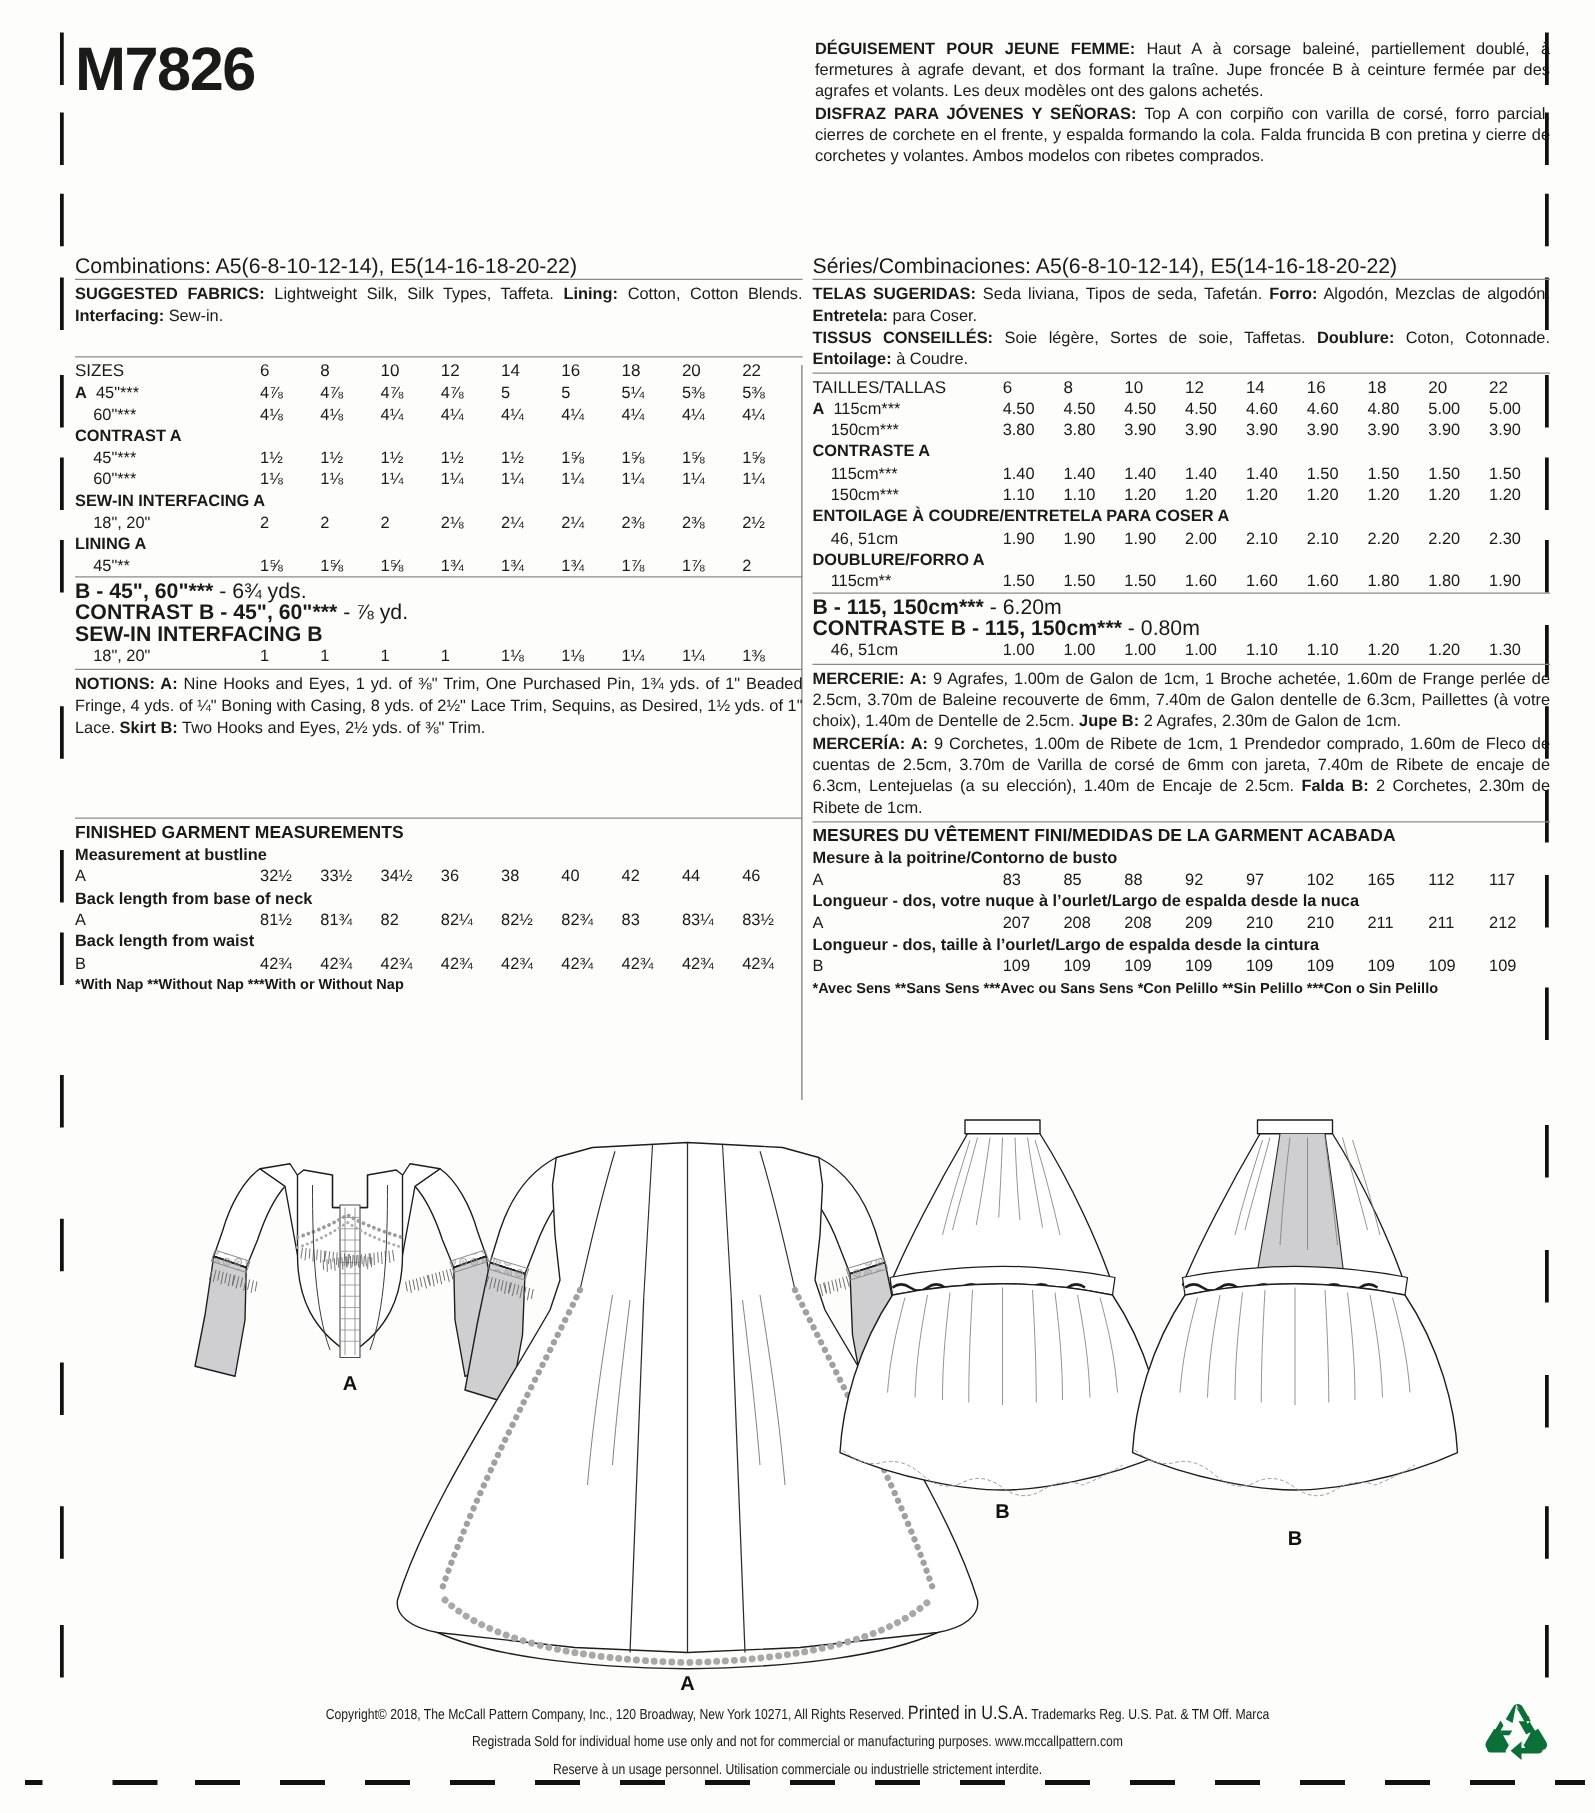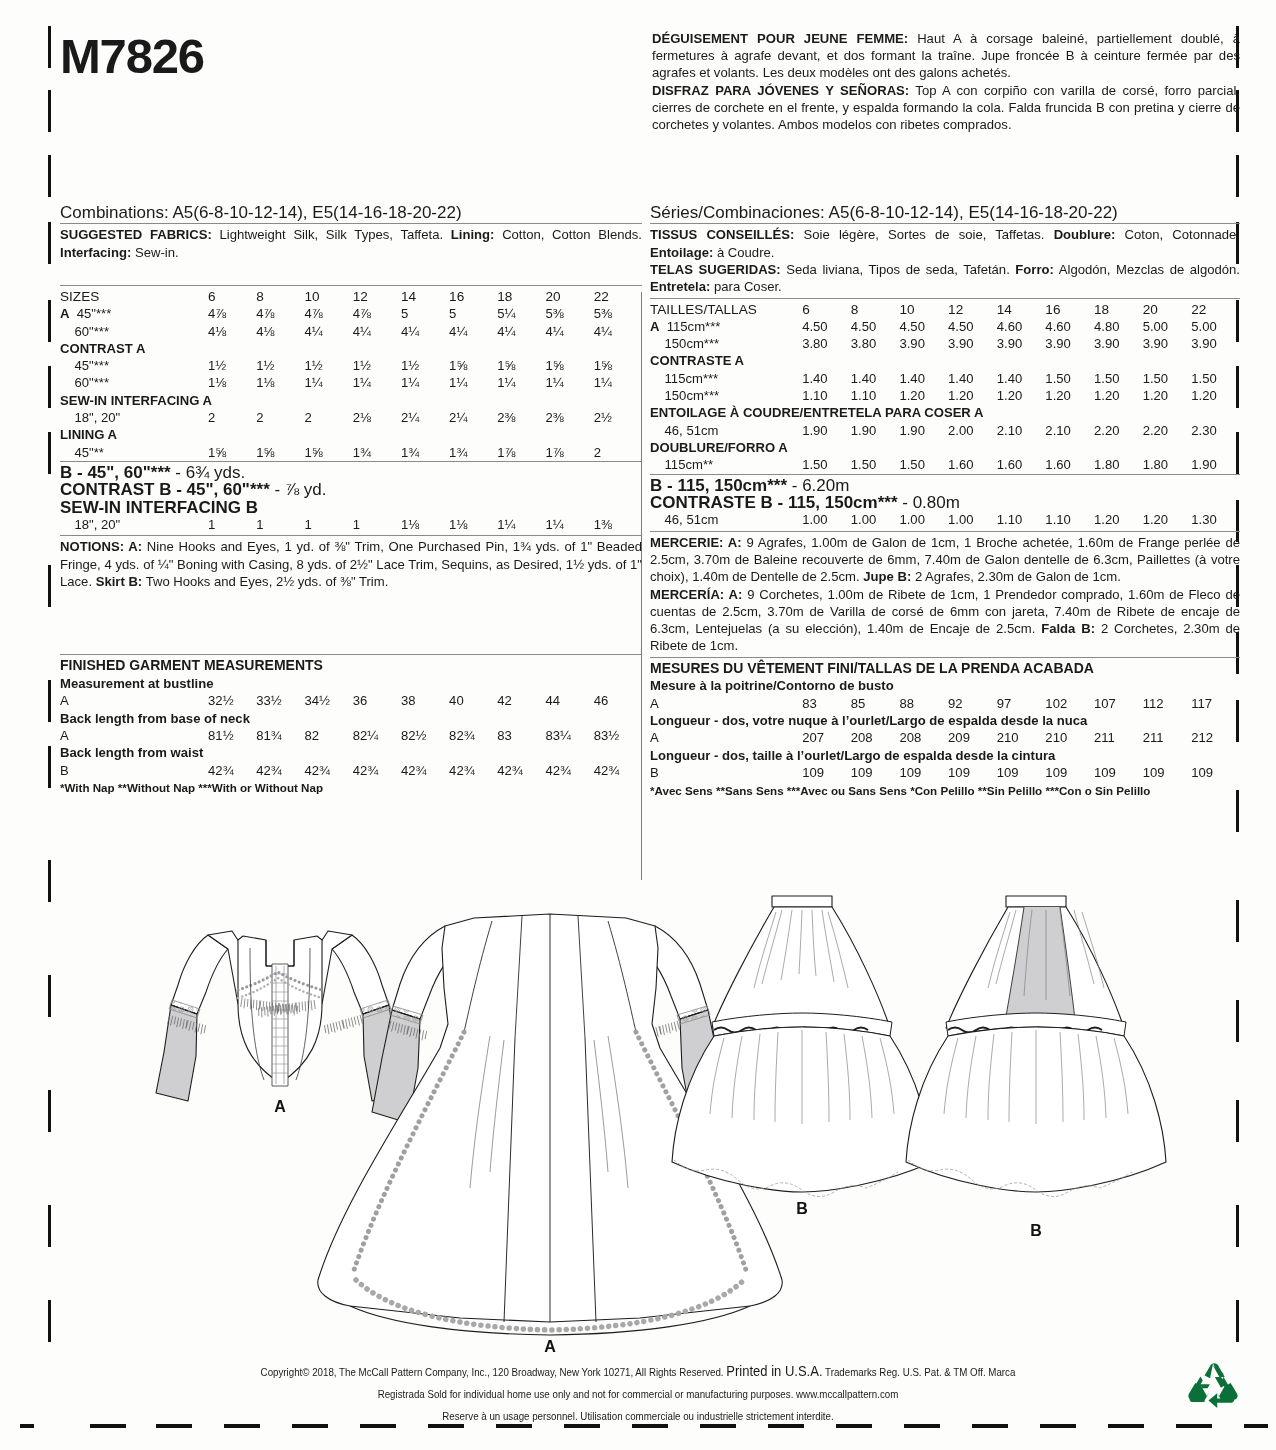--- a/index.html
+++ b/index.html
@@ -347,24 +347,24 @@
         </div>
       <div class="napnote">*With Nap **Without Nap ***With or Without Nap</div>
     </div>
   </div>
 
   <div class="col col-r">
 
     <div class="line">Séries/Combinaciones: A5(6-8-10-12-14), E5(14-16-18-20-22)</div>
     <hr class="hr">
     <div class="para">
+      <b>TELAS SUGERIDAS:</b><span> Seda liviana, Tipos de seda, Tafetán. </span><b>Forro:</b><span> Algodón, Mezclas de algodón. </span><b>Entretela:</b><span> para Coser.</span>
+    </div>
+    <div class="para">
       <b>TISSUS  CONSEILLÉS:</b><span> Soie légère, Sortes de soie, Taffetas. </span><b>Doublure:</b><span> Coton, Cotonnade. </span><b>Entoilage:</b><span> à Coudre.</span>
-    </div>
-    <div class="para">
-      <b>TELAS SUGERIDAS:</b><span> Seda liviana, Tipos de seda, Tafetán. </span><b>Forro:</b><span> Algodón, Mezclas de algodón. </span><b>Entretela:</b><span> para Coser.</span>
     </div>
 
     <hr class="hr">
     <table class="yard" id="yard-m">
         <tbody>
           <tr class="hdr">
             <td class="lab" style="width:152px">TAILLES/TALLAS</td>
             <td class="num" style="width:48.6px">6</td>
             <td class="num" style="width:48.6px">8</td>
             <td class="num" style="width:48.6px">10</td>
@@ -487,34 +487,34 @@
     <div class="para">
       <b>MERCERIE:</b><b> A:</b><span> 9 Agrafes, 1.00m de Galon de 1cm, 1 Broche achetée, 1.60m de Frange perlée de 2.5cm, 3.70m de Baleine recouverte de 6mm, 7.40m de Galon dentelle de 6.3cm, Paillettes (à votre choix), 1.40m de Dentelle de 2.5cm. </span><b>Jupe B:</b><span> 2 Agrafes, 2.30m de Galon de 1cm.</span>
     </div>
     <div class="para">
       <b>MERCERÍA:</b><b> A:</b><span> 9 Corchetes, 1.00m de Ribete de 1cm, 1 Prendedor comprado, 1.60m de Fleco de cuentas de 2.5cm, 3.70m de Varilla de corsé de 6mm con jareta, 7.40m de Ribete de encaje de 6.3cm, Lentejuelas (a su elección), 1.40m de Encaje de 2.5cm. </span><b>Falda B:</b><span> 2 Corchetes, 2.30m de Ribete de 1cm.</span>
     </div>
 
     <hr class="hr">
 
     <div class="fgm">
-      <div class="grp" style="font-size:14px">MESURES DU VÊTEMENT FINI/TALLAS DE LA PRENDA ACABADA</div>
+      <div class="grp" style="font-size:14px">MESURES DU VÊTEMENT FINI/MEDIDAS DE LA GARMENT ACABADA</div>
       <div id="fgm-m">
           <div class="grp">Mesure à la poitrine/Contorno de busto</div>
           <table>
             <tbody>
               <tr>
                 <td class="lab" style="width:152px">A</td>
                 <td class="num" style="width:48.6px">83</td>
                 <td class="num" style="width:48.6px">85</td>
                 <td class="num" style="width:48.6px">88</td>
                 <td class="num" style="width:48.6px">92</td>
                 <td class="num" style="width:48.6px">97</td>
                 <td class="num" style="width:48.6px">102</td>
-                <td class="num" style="width:48.6px">107</td>
+                <td class="num" style="width:48.6px">165</td>
                 <td class="num" style="width:48.6px">112</td>
                 <td class="num" style="width:48.6px">117</td>
               </tr>
             </tbody>
           </table>
           <div class="grp">Longueur - dos, votre nuque à l’ourlet/Largo de espalda desde la nuca</div>
           <table>
             <tbody>
               <tr>
                 <td class="lab" style="width:152px">A</td>

